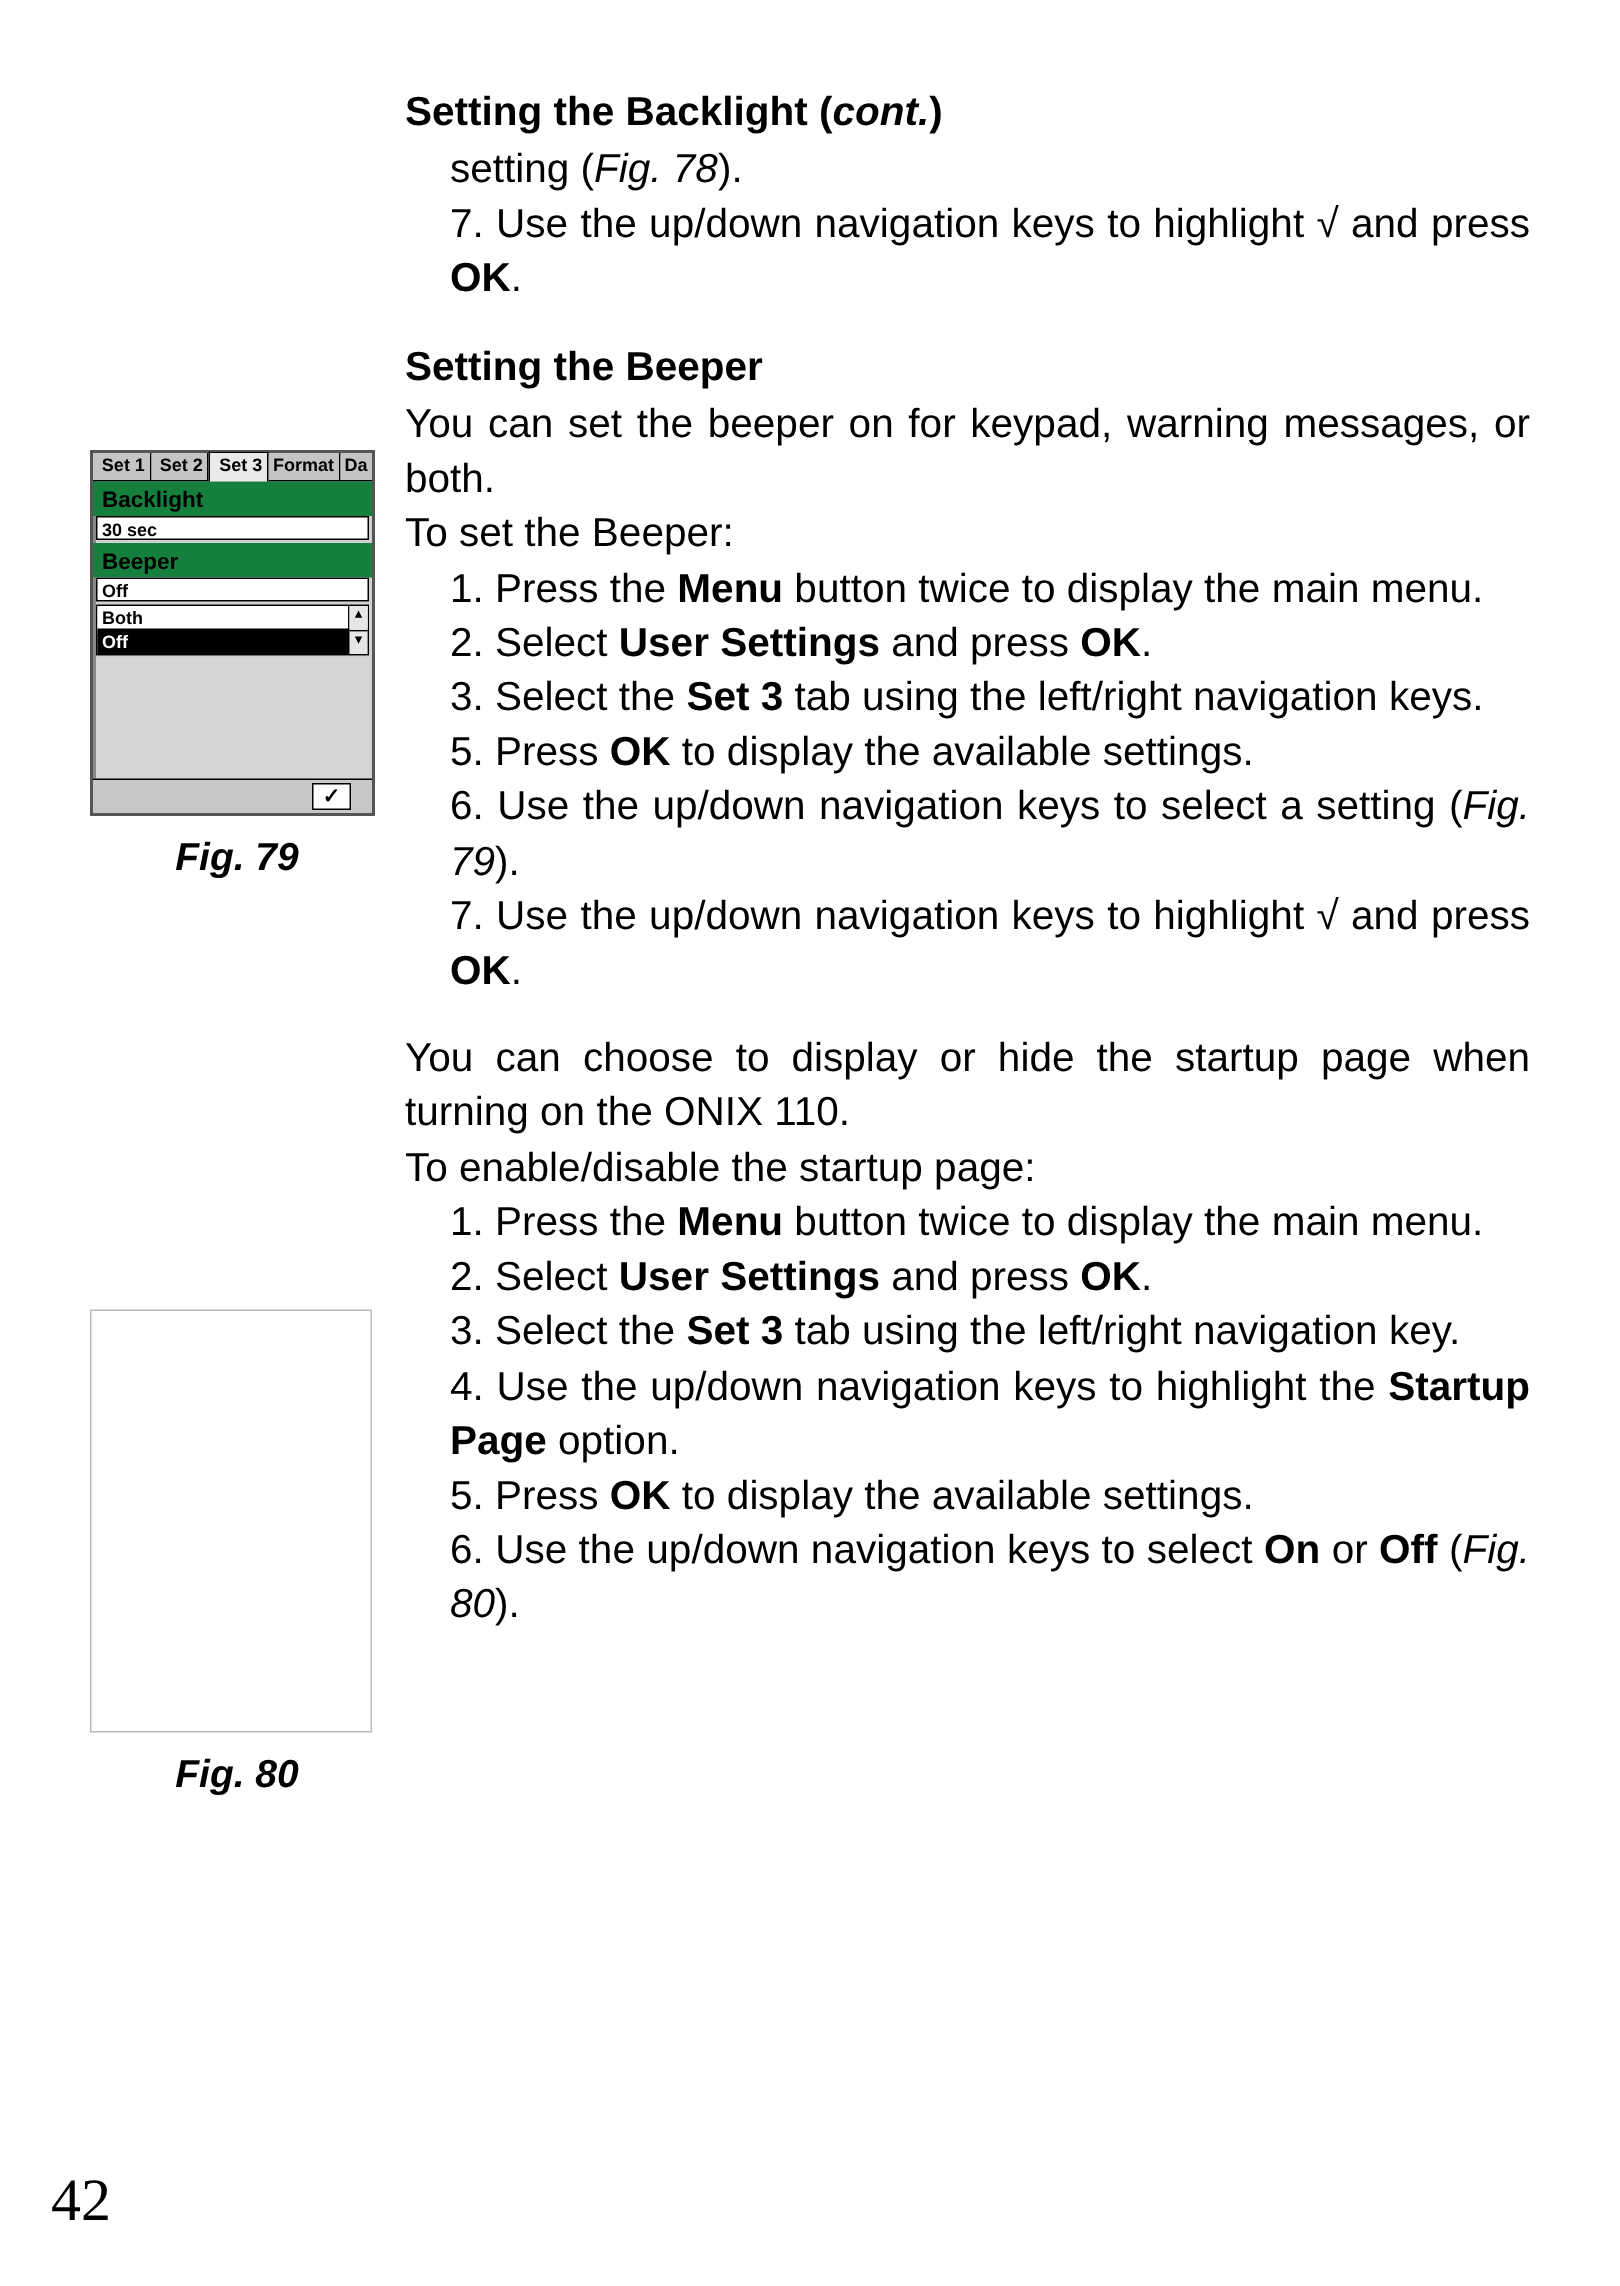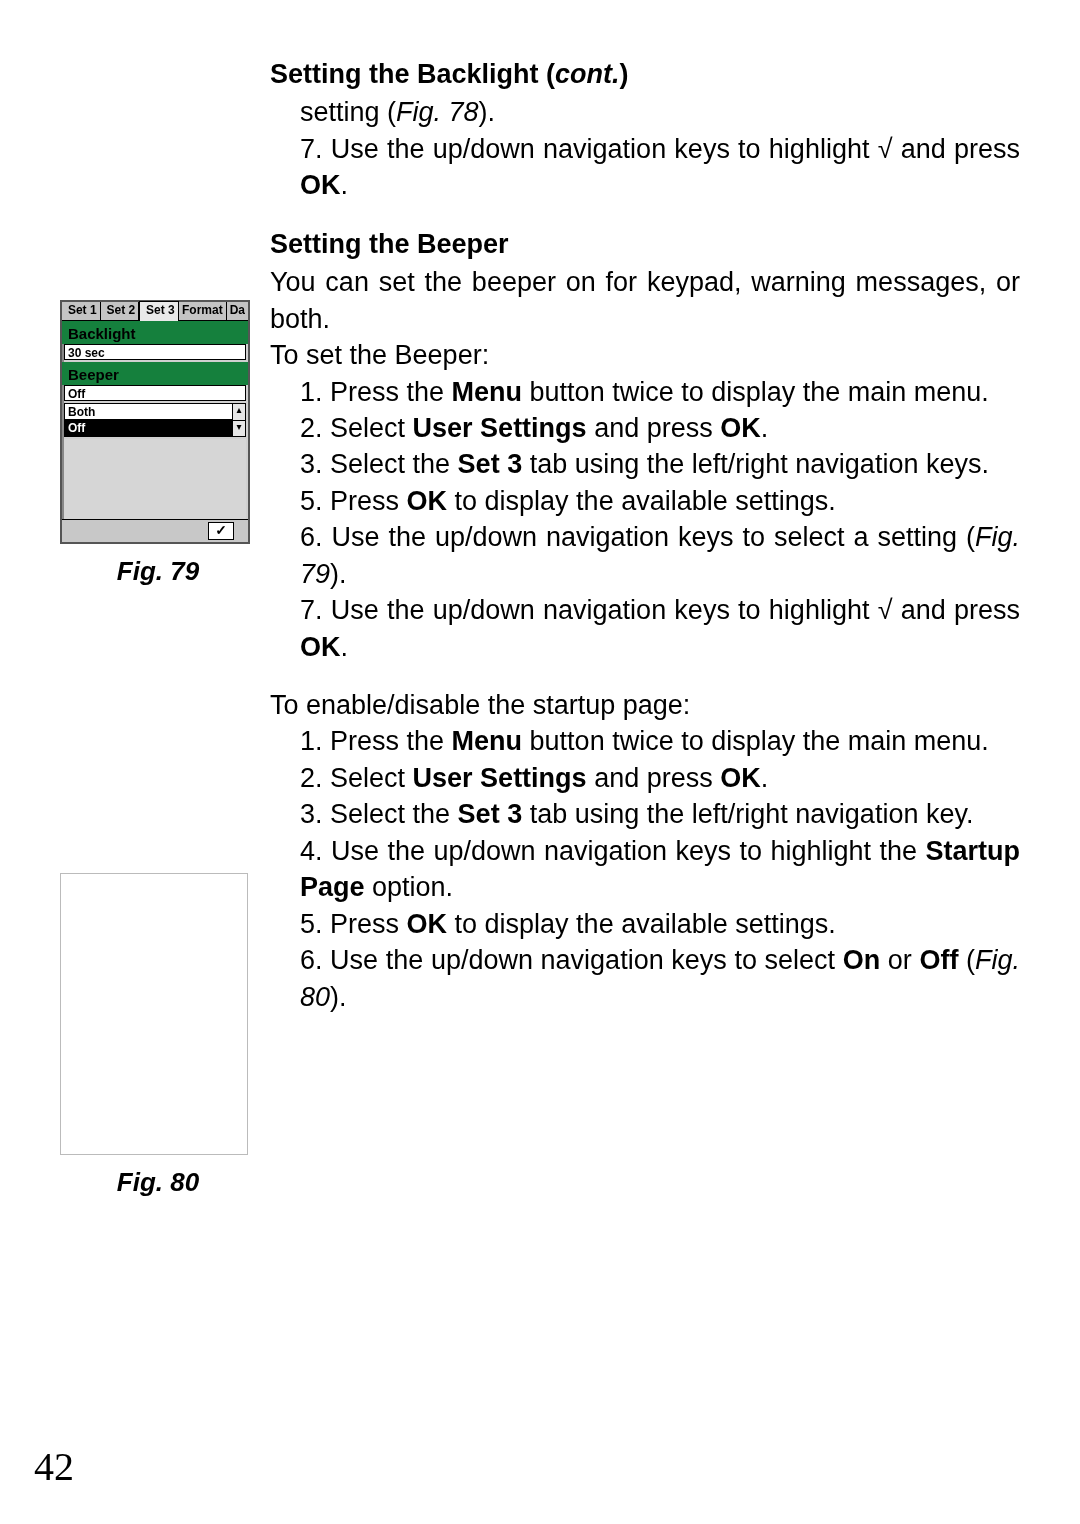--- a/index.html
+++ b/index.html
@@ -253,20 +253,21 @@
       <div class="justify">
         <span>6. Use the up/down navigation keys to select a setting (</span><span class="italic">Fig. 79</span><span>).</span>
       </div>
       <div class="justify">
         <span>7. Use the up/down navigation keys to highlight √ and press </span><span class="bold">OK</span><span>.</span>
       </div>
     </div>
 
     <div class="spacer-v"></div>
 
+    <div class="justify">You can choose to display or hide the startup page when turning on the ONIX 110.</div>
     <div>To enable/disable the startup page:</div>
     <div class="step-block">
       <div class="justify">
         <span>1. Press the </span><span class="bold">Menu</span><span> button twice to display the main menu.</span>
       </div>
       <div>
         <span>2. Select </span><span class="bold">User Settings</span><span> and press </span><span class="bold">OK</span><span>.</span>
       </div>
       <div class="justify">
         <span>3. Select the </span><span class="bold">Set 3</span><span> tab using the left/right navigation key.</span>

